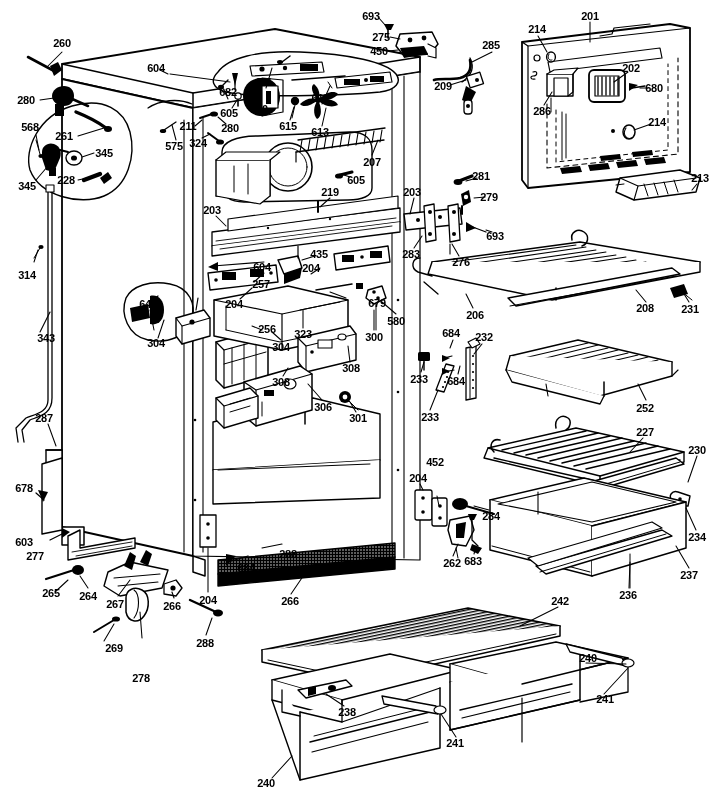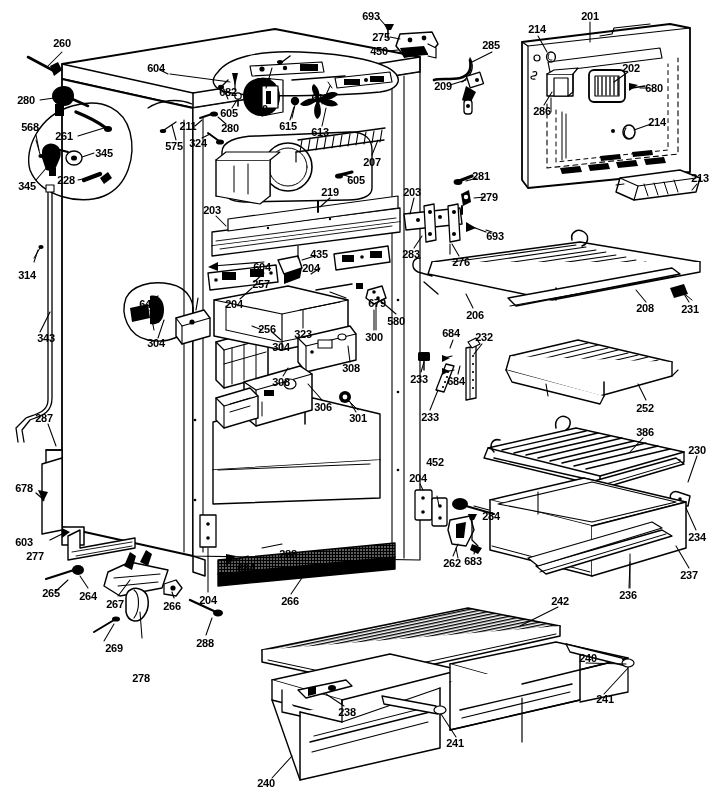--- a/index.html
+++ b/index.html
@@ -751,21 +751,21 @@
       <div class="lbl" style="left: 358px; top: 418px;">301</div>
       <div class="lbl" style="left: 419px; top: 379px;">233</div>
       <div class="lbl" style="left: 430px; top: 417px;">233</div>
       <div class="lbl" style="left: 451px; top: 333px;">684</div>
       <div class="lbl" style="left: 456px; top: 381px;">684</div>
       <div class="lbl" style="left: 484px; top: 337px;">232</div>
       <div class="lbl" style="left: 475px; top: 315px;">206</div>
       <div class="lbl" style="left: 645px; top: 308px;">208</div>
       <div class="lbl" style="left: 690px; top: 309px;">231</div>
       <div class="lbl" style="left: 645px; top: 408px;">252</div>
-      <div class="lbl" style="left: 645px; top: 432px;">386</div>
+      <div class="lbl" style="left: 645px; top: 432px;">227</div>
       <div class="lbl" style="left: 697px; top: 450px;">230</div>
       <div class="lbl" style="left: 697px; top: 537px;">234</div>
       <div class="lbl" style="left: 689px; top: 575px;">237</div>
       <div class="lbl" style="left: 628px; top: 595px;">236</div>
       <div class="lbl" style="left: 491px; top: 516px;">284</div>
       <div class="lbl" style="left: 452px; top: 563px;">262</div>
       <div class="lbl" style="left: 473px; top: 561px;">683</div>
       <div class="lbl" style="left: 418px; top: 478px;">204</div>
       <div class="lbl" style="left: 435px; top: 462px;">452</div>
       <div class="lbl" style="left: 560px; top: 601px;">242</div>

